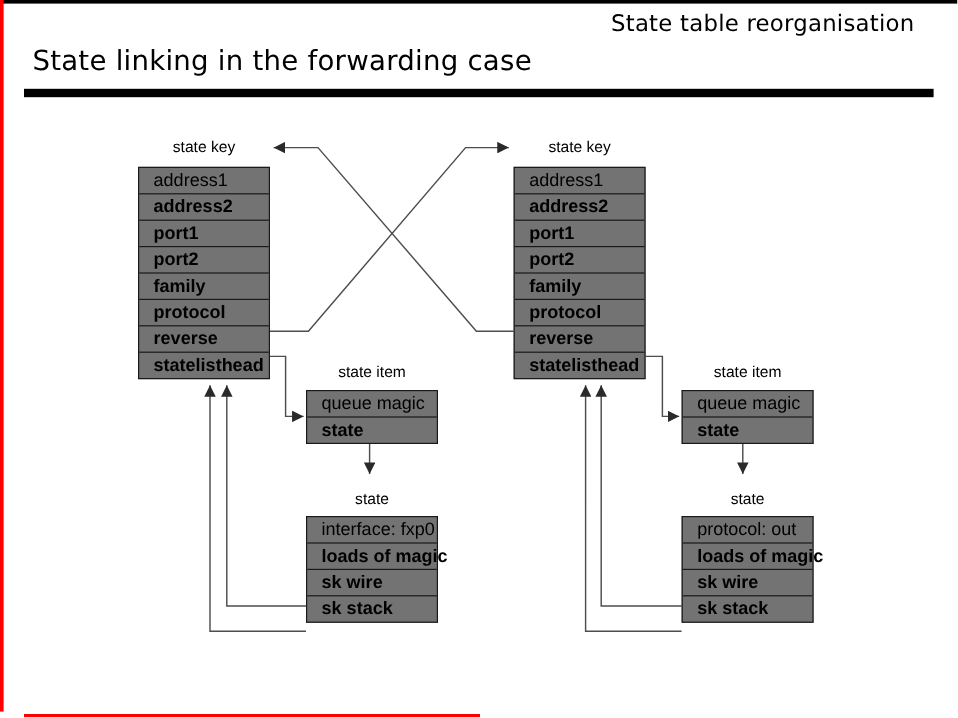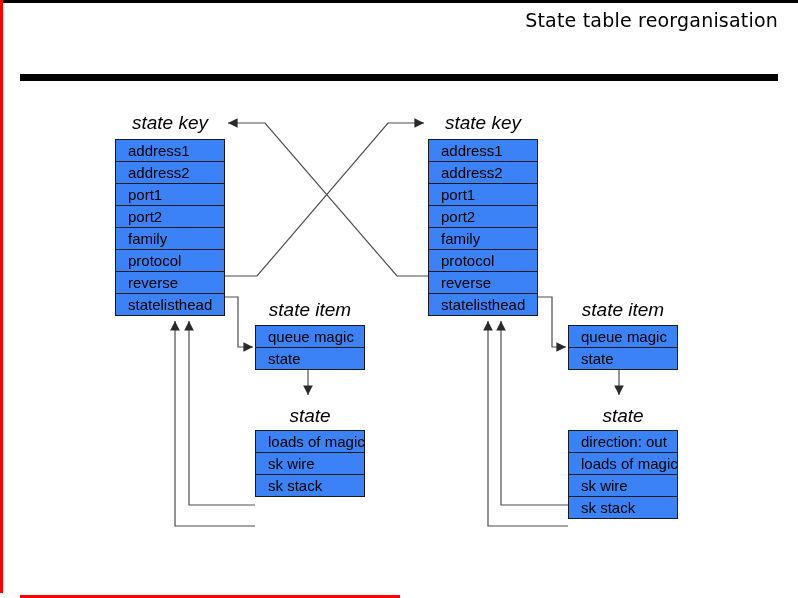--- a/index.html
+++ b/index.html
@@ -6,51 +6,52 @@
   .slide {
     position:relative; width:798px; height:598px; background:#ffffff;
     overflow:hidden; font-family:"Liberation Sans", sans-serif; color:#000;
   }
   
   .frame-top    { position:absolute; left:0; top:0; width:798px; height:3px; background:#000; }
   .frame-left   { position:absolute; left:0; top:0; width:3px; height:593px; background:#ff0000; }
   .frame-bottom { position:absolute; left:20px; top:595px; width:380px; height:3px; background:#ff0000; }
   
   .hdr-right {
-    position:absolute; top:9px; right:20px; font-family:"DejaVu Sans", sans-serif;
+    position:absolute; top:9px; right:36px; font-family:"DejaVu Sans", sans-serif;
     font-size:19px; letter-spacing:0.2px;
   }
   .title {
     position:absolute; left:27px; top:38px; font-family:"DejaVu Sans", sans-serif;
     font-size:23px; letter-spacing:0.2px;
   }
   .title-rule { position:absolute; left:20px; top:74px; width:758px; height:7px; background:#000; }
   
   .dbox {
-    position:absolute; background:#3b82f6; border:1.4px solid #1a1a1a; box-sizing:content-box;
+    position:absolute; background:#737373; border:1.4px solid #1a1a1a; box-sizing:content-box;
   }
   .dbox .row {
     height:21px; line-height:21px; padding-left:12px; font-size:15px; white-space:nowrap;
   }
-  .dbox .row + .row { border-top:1.4px solid #1a1a1a; }
+  .dbox .row + .row { border-top:1.4px solid #1a1a1a;font-weight:bold; }
   .dlabel {
-    position:absolute; font-size:19px; text-align:center; height:16px; line-height:16px;font-style:italic;
+    position:absolute; font-size:13px; text-align:center; height:16px; line-height:16px;
   }
   svg.wires { position:absolute; left:0; top:0; }
 </style>
 </head>
 <body>
 
 <div class="slide">
 
   <div class="frame-top"></div>
   <div class="frame-left"></div>
   <div class="frame-bottom"></div>
 
   <div class="hdr-right">State table reorganisation</div>
+  <div class="title">State linking in the forwarding case</div>
   <div class="title-rule"></div>
 
   <svg class="wires" width="798" height="598" viewBox="0 0 798 598">
     <defs>
       <marker id="ah" viewBox="0 0 8 8" refX="8" refY="4" markerWidth="8" markerHeight="8" orient="auto">
         <path d="M0,0 L8,4 L0,8 Z" fill="#2a2a2a"></path>
       </marker>
     </defs>
     <g fill="none" stroke="#4d4d4d" stroke-width="1.2">
       <polyline points="225,276 257,276 388,123 424,123" marker-end="url(#ah)"></polyline>
@@ -97,26 +98,27 @@
   </div>
 
   <div class="dlabel" style="left:568px;top:302px;width:110px">state item</div>
   <div class="dbox" style="left:568px;top:325px;width:108px">
     <div class="row">queue magic</div>
     <div class="row">state</div>
   </div>
 
   <div class="dlabel" style="left:255px;top:408px;width:110px">state</div>
   <div class="dbox" style="left:255px;top:430px;width:108px">
+    <div class="row">interface: fxp0</div>
     <div class="row">loads of magic</div>
     <div class="row">sk wire</div>
     <div class="row">sk stack</div>
   </div>
 
   <div class="dlabel" style="left:568px;top:408px;width:110px">state</div>
   <div class="dbox" style="left:568px;top:430px;width:108px">
-    <div class="row">direction: out</div>
+    <div class="row">protocol: out</div>
     <div class="row">loads of magic</div>
     <div class="row">sk wire</div>
     <div class="row">sk stack</div>
   </div>
 
 </div>
 
 </body></html>

